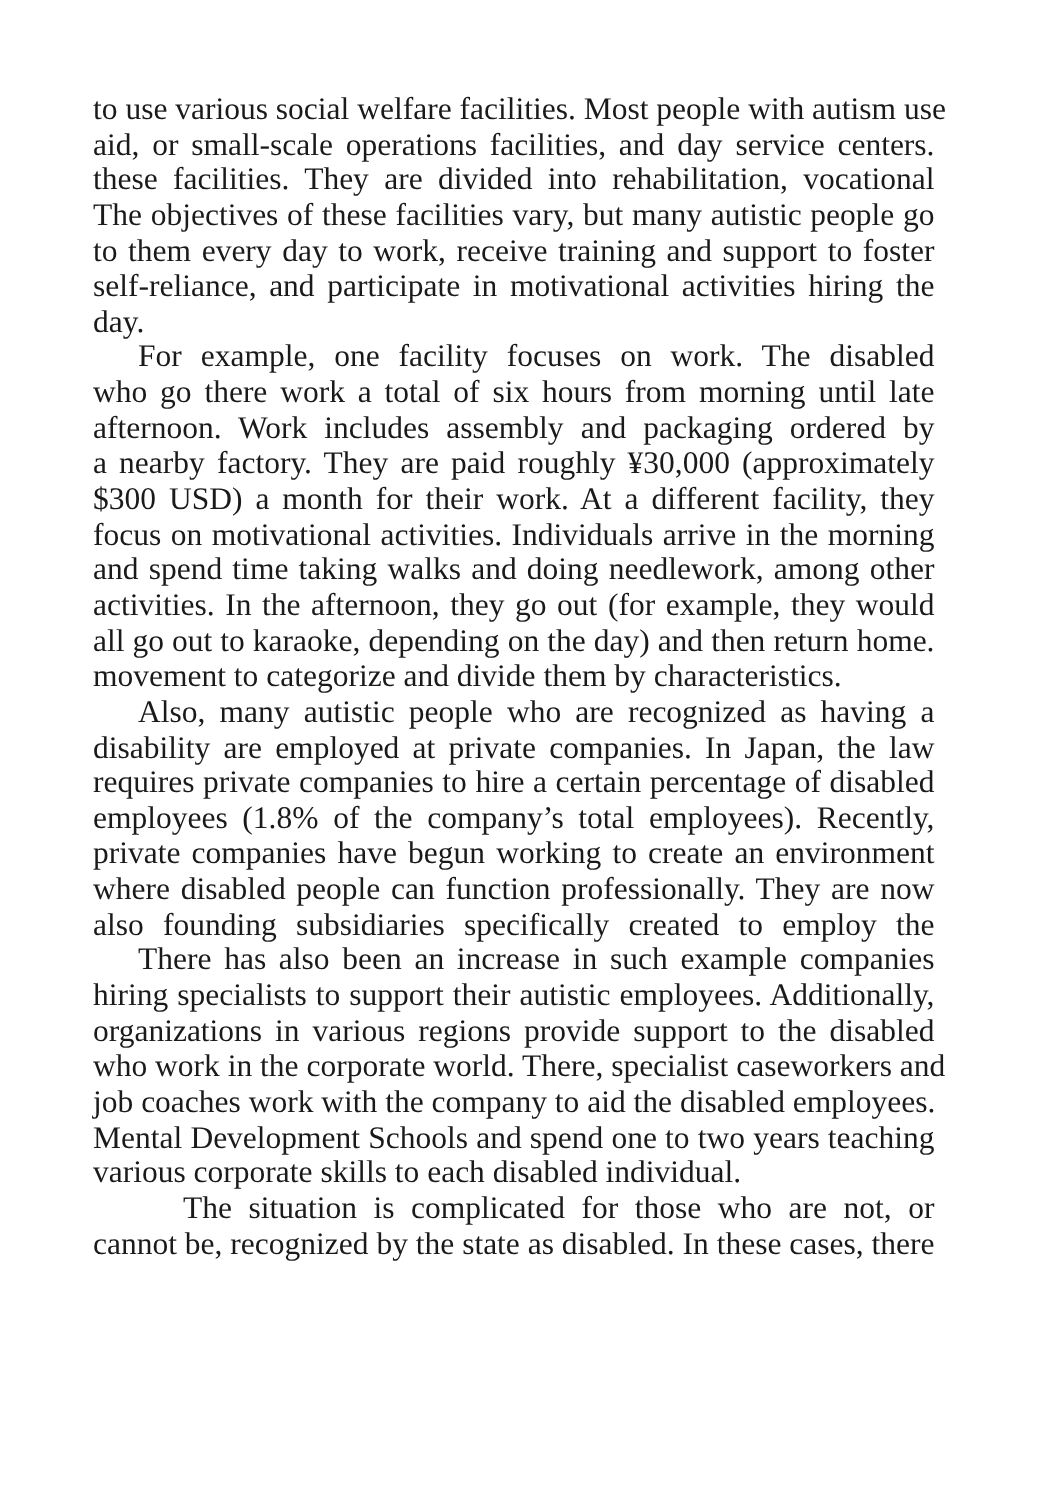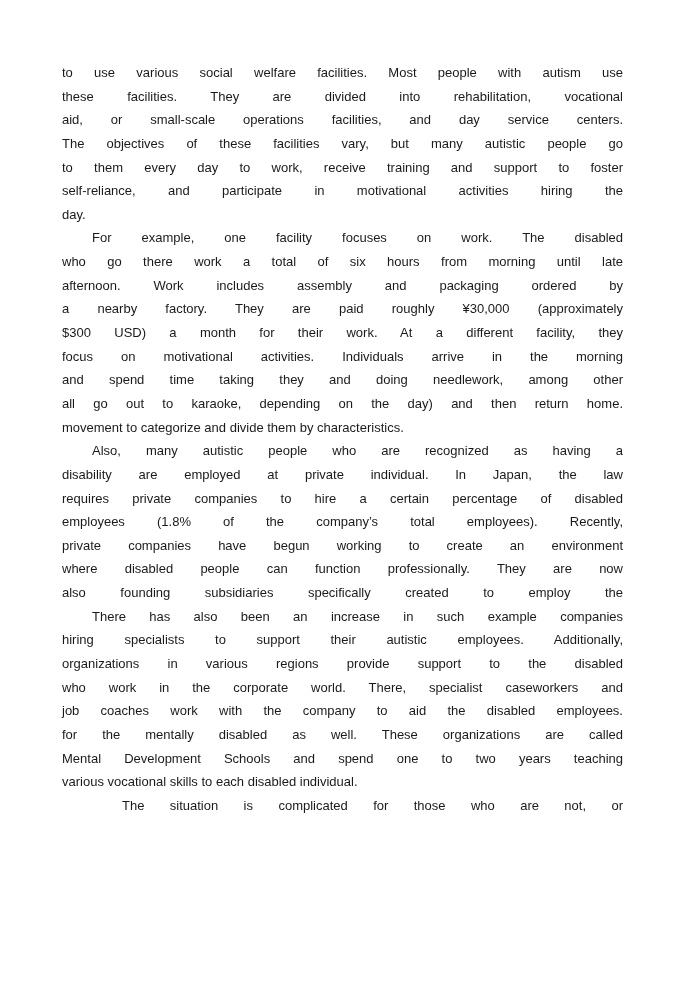--- a/index.html
+++ b/index.html
@@ -1,69 +1,70 @@
 <!DOCTYPE html>
 <html><head>
 <meta charset="utf-8">
 <style>
   html, body { margin: 0; padding: 0; background: #ffffff; }
   body { width: 700px; height: 1004px; overflow: hidden; position: relative; }
   .page {
     position: absolute; left: 62px; top: 61px; width: 561px;
-    font-family: Liberation Sans, sans-serif;
-    font-size: 13px; color: #1a1a1a;
+    font-family: Liberation Serif, serif;
+    font-size: 21px; color: #1a1a1a;
   }
   .line {
     display: block; height: 23.65px; line-height: 23.65px;
     white-space: nowrap; text-align: justify; text-align-last: justify;
     overflow: visible;
   }
   .line.last { text-align-last: left; }
   .line.indent { padding-left: 30px; }
   .line.indent2 { padding-left: 60px; }
 </style>
 </head>
 <body>
 
 <div class="page" id="page">
     <div>
       <span class="line">to use various social welfare facilities. Most people with autism use</span>
+      <span class="line">aid, or small-scale operations facilities, and day service centers.</span>
       <span class="line">these facilities. They are divided into rehabilitation, vocational</span>
-      <span class="line">aid, or small-scale operations facilities, and day service centers.</span>
       <span class="line">The objectives of these facilities vary, but many autistic people go</span>
       <span class="line">to them every day to work, receive training and support to foster</span>
       <span class="line">self-reliance, and participate in motivational activities hiring the</span>
       <span class="line last">day.</span>
     </div>
     <div>
       <span class="line indent">For example, one facility focuses on work. The disabled</span>
       <span class="line">who go there work a total of six hours from morning until late</span>
       <span class="line">afternoon. Work includes assembly and packaging ordered by</span>
       <span class="line">a nearby factory. They are paid roughly ¥30,000 (approximately</span>
       <span class="line">$300 USD) a month for their work. At a different facility, they</span>
       <span class="line">focus on motivational activities. Individuals arrive in the morning</span>
-      <span class="line">and spend time taking they and doing needlework, among other</span>
+      <span class="line">and spend time taking walks and doing needlework, among other</span>
+      <span class="line">activities. In the afternoon, they go out (for example, they would</span>
       <span class="line">all go out to karaoke, depending on the day) and then return home.</span>
       <span class="line last">movement to categorize and divide them by characteristics.</span>
     </div>
     <div>
       <span class="line indent">Also, many autistic people who are recognized as having a</span>
-      <span class="line">disability are employed at private individual. In Japan, the law</span>
+      <span class="line">disability are employed at private companies. In Japan, the law</span>
       <span class="line">requires private companies to hire a certain percentage of disabled</span>
       <span class="line">employees (1.8% of the company’s total employees). Recently,</span>
       <span class="line">private companies have begun working to create an environment</span>
       <span class="line">where disabled people can function professionally. They are now</span>
       <span class="line">also founding subsidiaries specifically created to employ the</span>
     </div>
     <div>
       <span class="line indent">There has also been an increase in such example companies</span>
       <span class="line">hiring specialists to support their autistic employees. Additionally,</span>
       <span class="line">organizations in various regions provide support to the disabled</span>
       <span class="line">who work in the corporate world. There, specialist caseworkers and</span>
       <span class="line">job coaches work with the company to aid the disabled employees.</span>
-      <span class="line">for the mentally disabled as well. These organizations are called</span>
       <span class="line">Mental Development Schools and spend one to two years teaching</span>
-      <span class="line last">various vocational skills to each disabled individual.</span>
+      <span class="line last">various corporate skills to each disabled individual.</span>
     </div>
     <div>
       <span class="line indent2">The situation is complicated for those who are not, or</span>
+      <span class="line">cannot be, recognized by the state as disabled. In these cases, there</span>
     </div>
   </div>
 
 </body></html>

